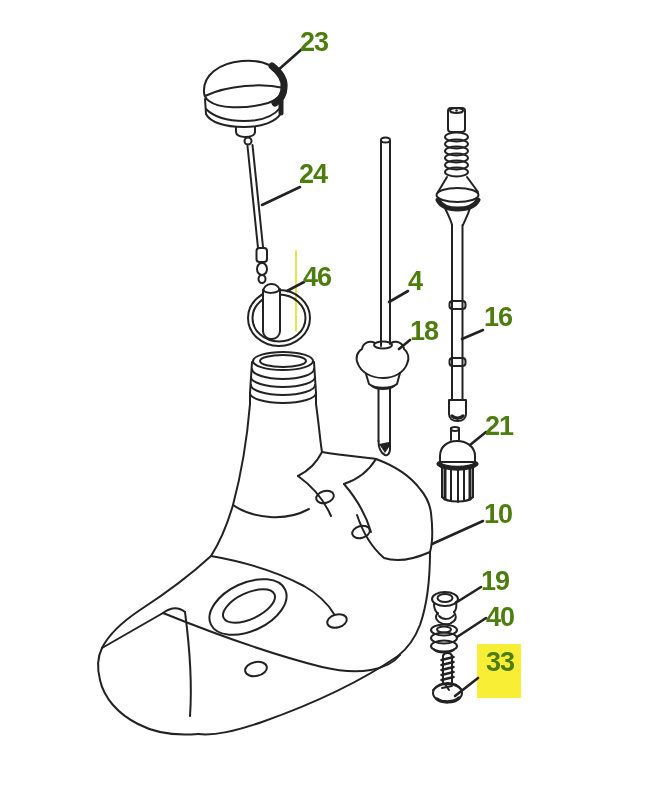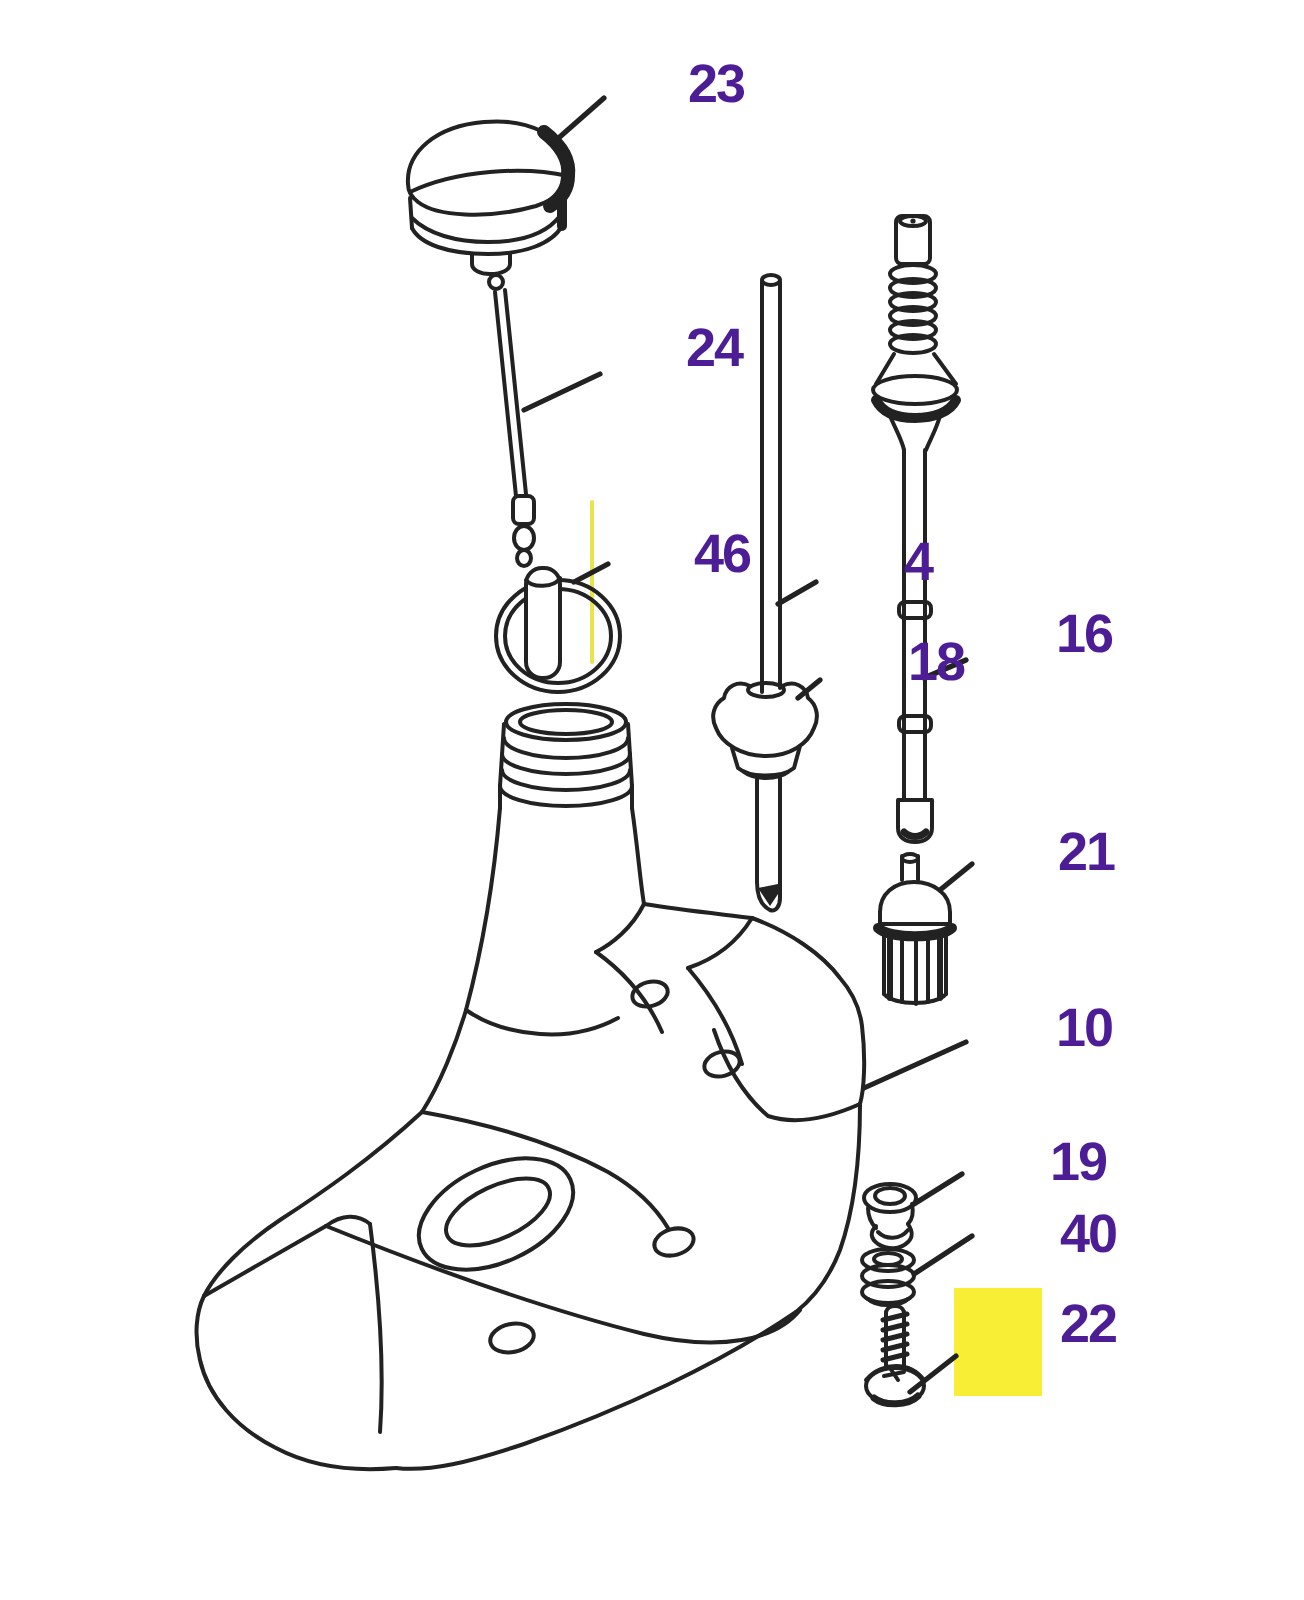--- a/index.html
+++ b/index.html
@@ -2,22 +2,22 @@
 <html><head>
 <meta charset="utf-8">
 <style>
   html,body{margin:0;padding:0;background:#fff;}
   .stage{
     position:relative;width:652px;height:800px;background:#fff;overflow:hidden;
     font-family:"Liberation Sans", sans-serif;
   }
   .stage svg{position:absolute;left:0;top:0;}
   .part-label{
-    position:absolute;font-size:27px;font-weight:bold;color:#4c1d95;
-    line-height:1;letter-spacing:-1px;white-space:nowrap;margin-left:44px;
+    position:absolute;font-size:27px;font-weight:bold;color:#4d7c0f;
+    line-height:1;letter-spacing:-1px;white-space:nowrap;
   }
 </style>
 </head>
 <body>
 
 <div class="stage">
 
   <svg width="652" height="800" viewBox="0 0 652 800" fill="none" stroke="#222" stroke-width="2" stroke-linecap="round" stroke-linejoin="round">
 
     <rect x="477" y="644" width="44" height="54" stroke="none" fill="#f8ee35"></rect>
@@ -203,15 +203,15 @@
   <div class="part-label" style="left:300px;top:29px">23</div>
   <div class="part-label" style="left:299px;top:161px">24</div>
   <div class="part-label" style="left:303px;top:264px">46</div>
   <div class="part-label" style="left:408px;top:268px">4</div>
   <div class="part-label" style="left:410px;top:318px">18</div>
   <div class="part-label" style="left:484px;top:304px">16</div>
   <div class="part-label" style="left:485px;top:413px">21</div>
   <div class="part-label" style="left:484px;top:501px">10</div>
   <div class="part-label" style="left:481px;top:568px">19</div>
   <div class="part-label" style="left:486px;top:604px">40</div>
-  <div class="part-label" style="left:486px;top:649px">22</div>
+  <div class="part-label" style="left:486px;top:649px">33</div>
 
 </div>
 
 </body></html>

